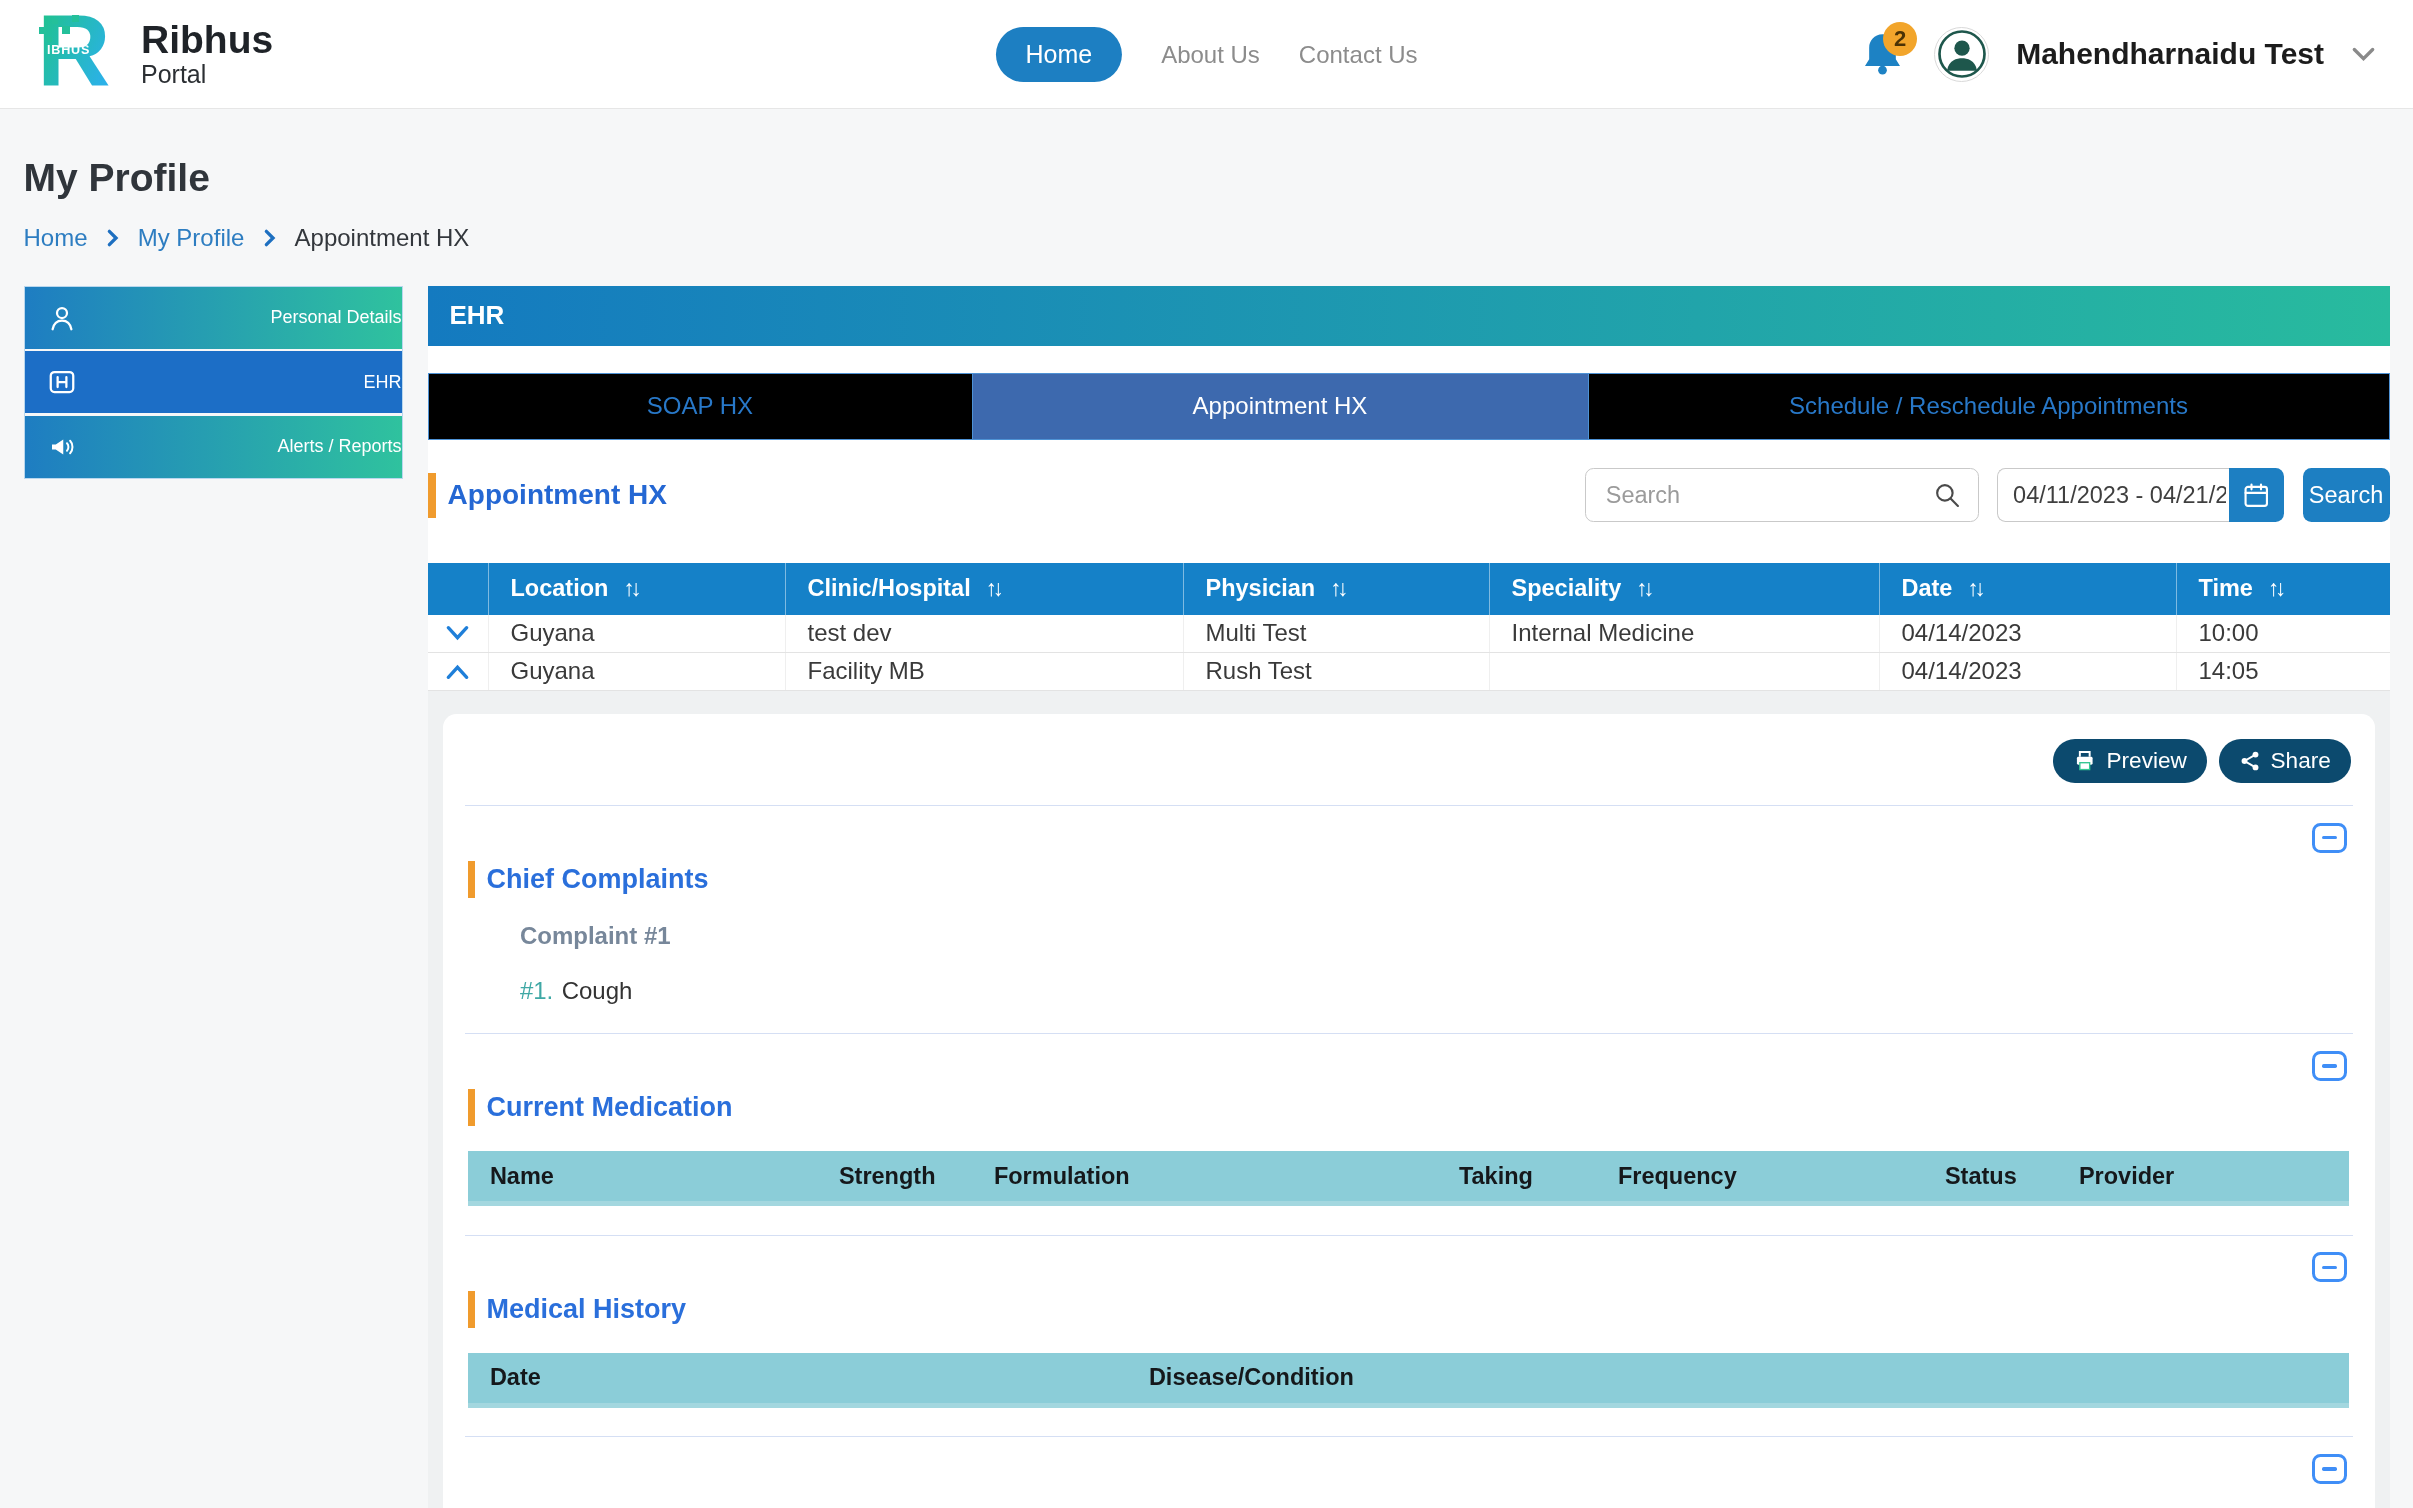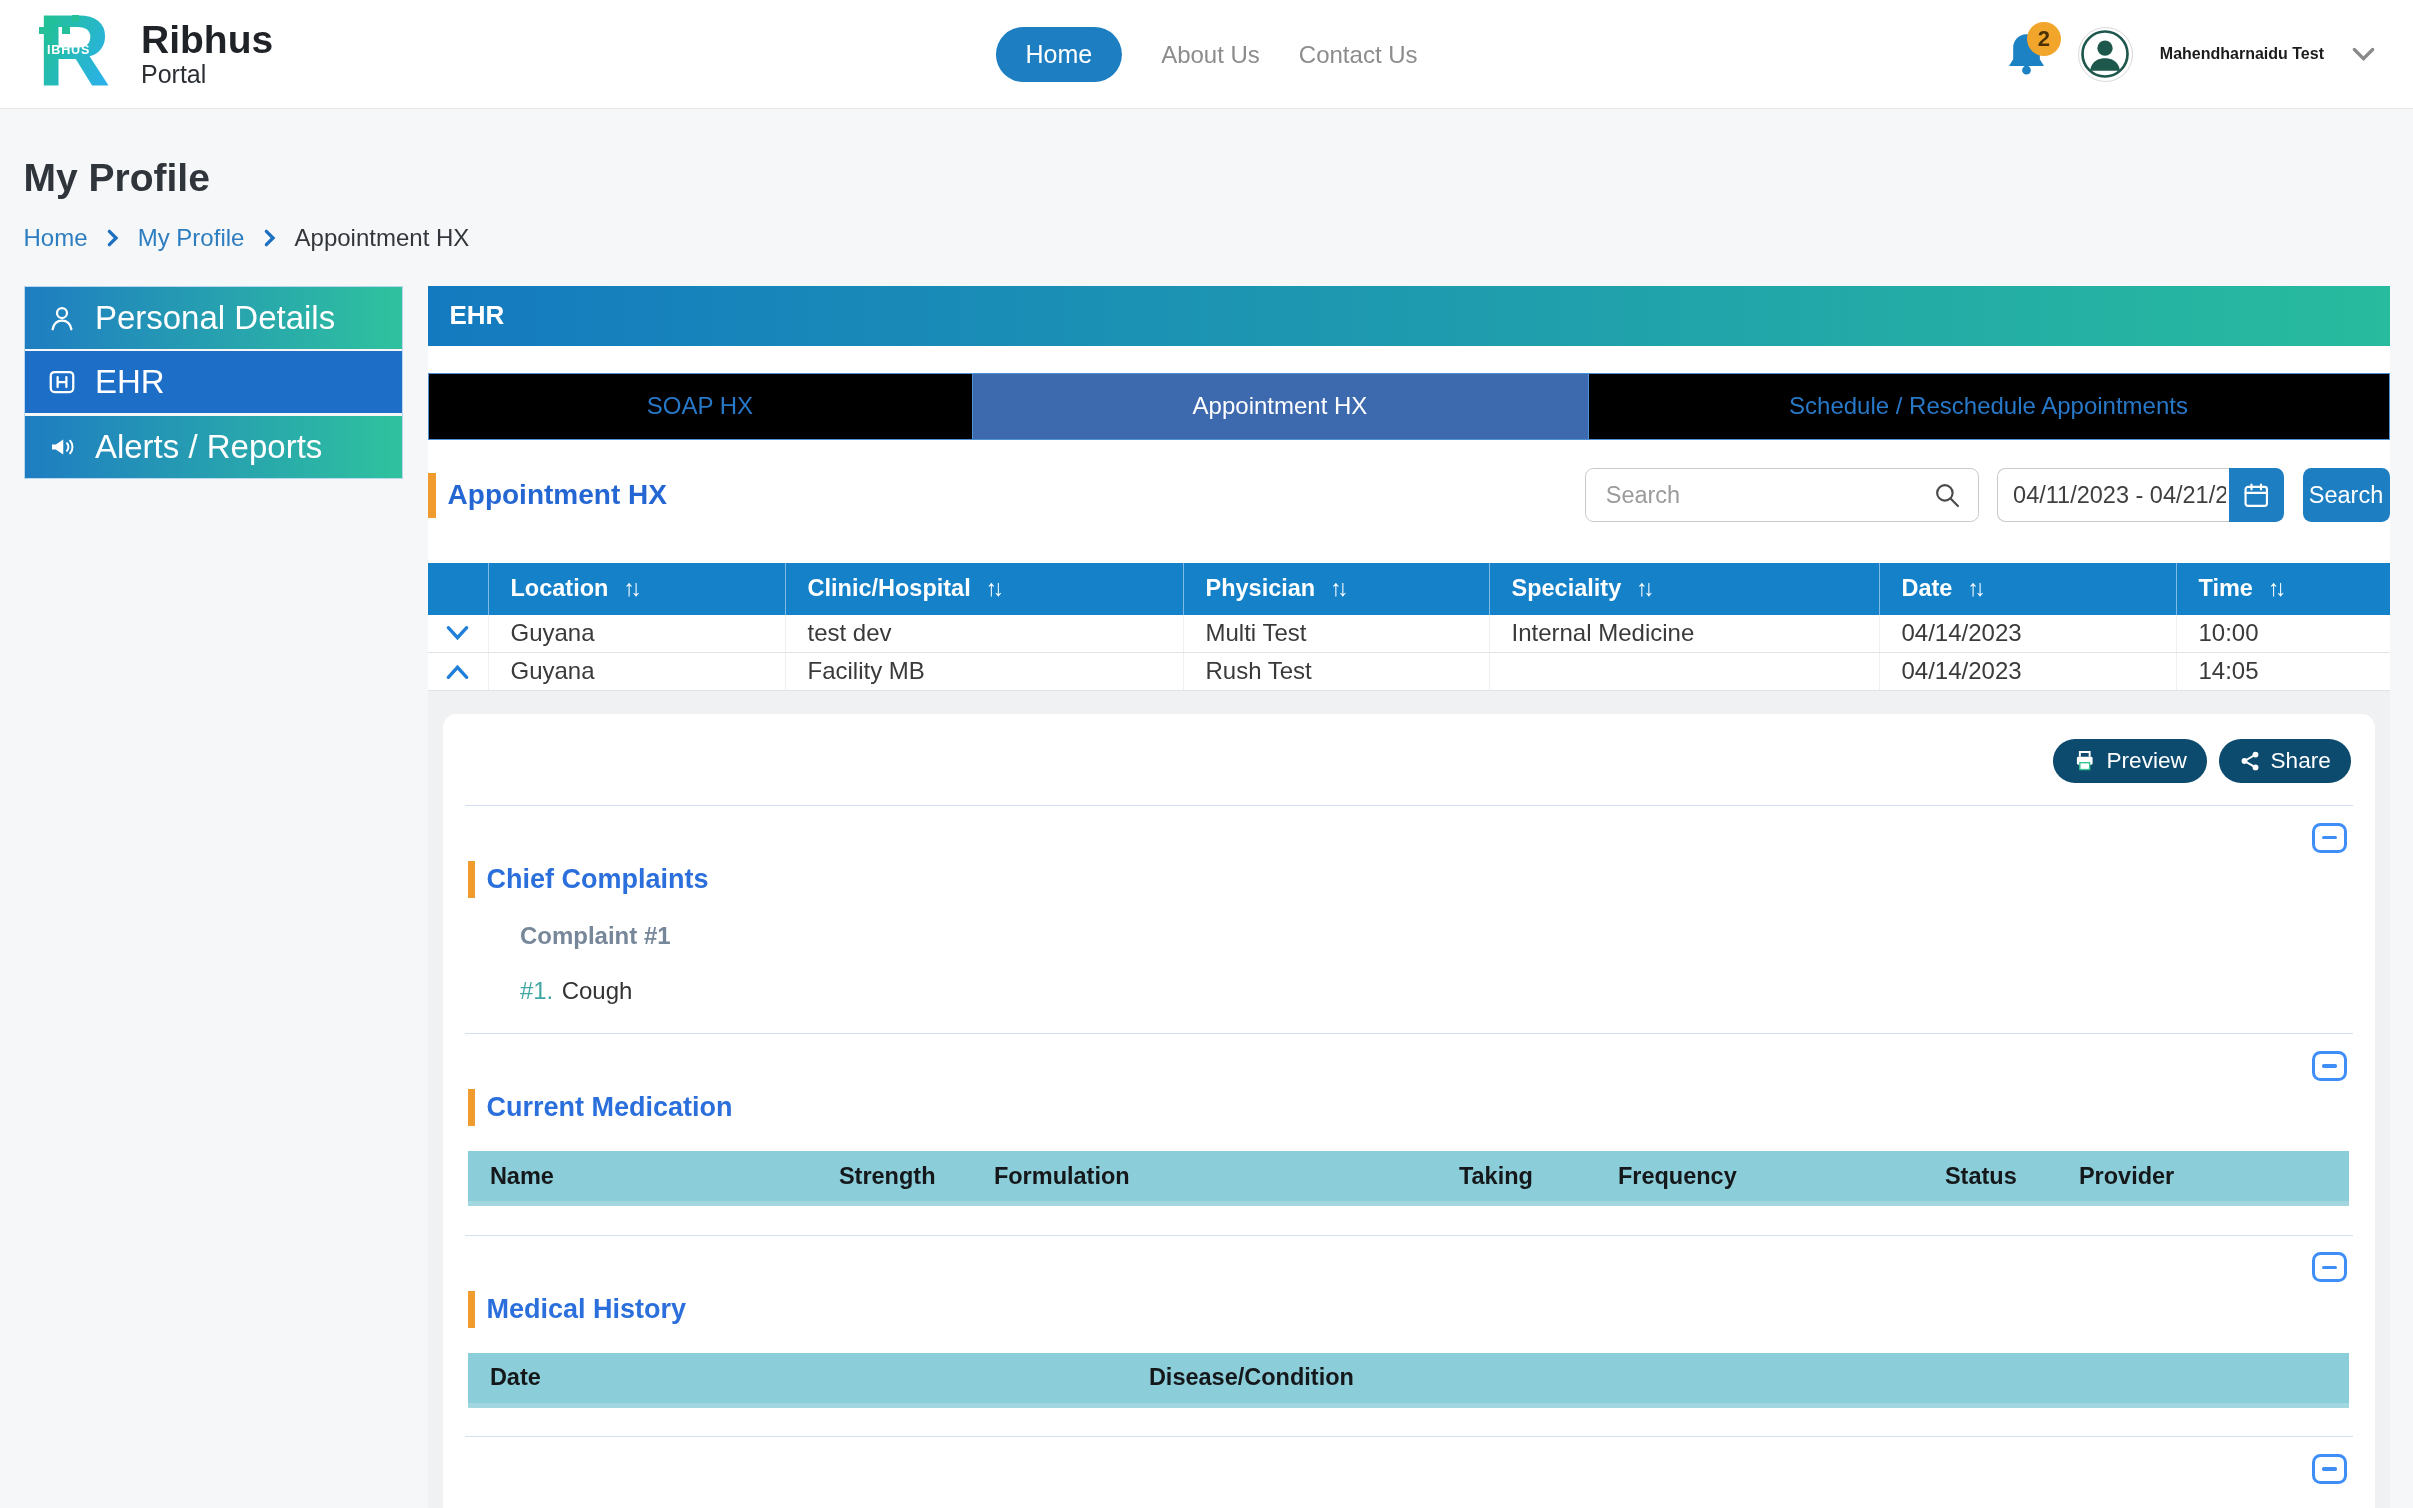--- a/index.html
+++ b/index.html
@@ -29,36 +29,36 @@
     border-radius:37px; border:none; cursor:pointer; }
   .nav-link { color:#8c8c8c; font-size:24px; cursor:pointer; }
 
   .userarea { margin-left:auto; display:flex; align-items:center; gap:27px; }
   .bellwrap { position:relative; width:47px; height:50px; }
   .badge { position:absolute; right:-10px; top:-6.7px; width:34px; height:34px;
     background:#f2a52b; border-radius:50%; color:#4a3205; font-size:22px; font-weight:700;
     display:flex; align-items:center; justify-content:center; }
   .avatar { width:55px; height:55px; border-radius:50%; border:1.7px solid #d9d9d9;
     background:#ffffff; display:flex; align-items:center; justify-content:center; }
-  .username { font-size:16px; font-weight:700; color:#1c1c1c; }
+  .username { font-size:30px; font-weight:700; color:#1c1c1c; }
 
   
   .page { padding:0 23.5px; }
   .page-title { margin-top:47px; font-size:39px; font-weight:600; color:#30353b; }
   .breadcrumb { margin-top:23.5px; display:flex; align-items:center; gap:18.4px; font-size:24px; }
   .bc-link { color:#2d7dc1; cursor:pointer; }
   .bc-current { color:#33373c; }
 
   
   .layout { margin-top:34px; display:flex; gap:25px; align-items:flex-start; }
 
   .sidebar { width:379px; display:flex; flex-direction:column; gap:2.5px;
     border:0.8px solid #b9d7ee; }
   .side-item { height:62px; display:flex; align-items:center; gap:18.4px; padding-left:22px;
-    background:linear-gradient(90deg,#1e7dc2,#2fc29e); color:#ffffff; font-size:33px; cursor:pointer; }
+    background:linear-gradient(90deg,#1e7dc2,#2fc29e); color:#ffffff; font-size:18px; cursor:pointer;justify-content:space-between; }
   .side-item.active { background:#1c6ec6; }
 
   .panel { flex:1; background:#ffffff; display:flex; flex-direction:column; }
 
   .ehr-bar { height:60px; background:linear-gradient(90deg,#147ac0,#28bb9e);
     display:flex; align-items:center; padding-left:22px;
     color:#ffffff; font-size:26px; font-weight:700; }
 
   .tabs { margin-top:27px; display:flex; border:1.7px solid #4e92d5; height:67px; }
   .tab { display:flex; align-items:center; justify-content:center;

